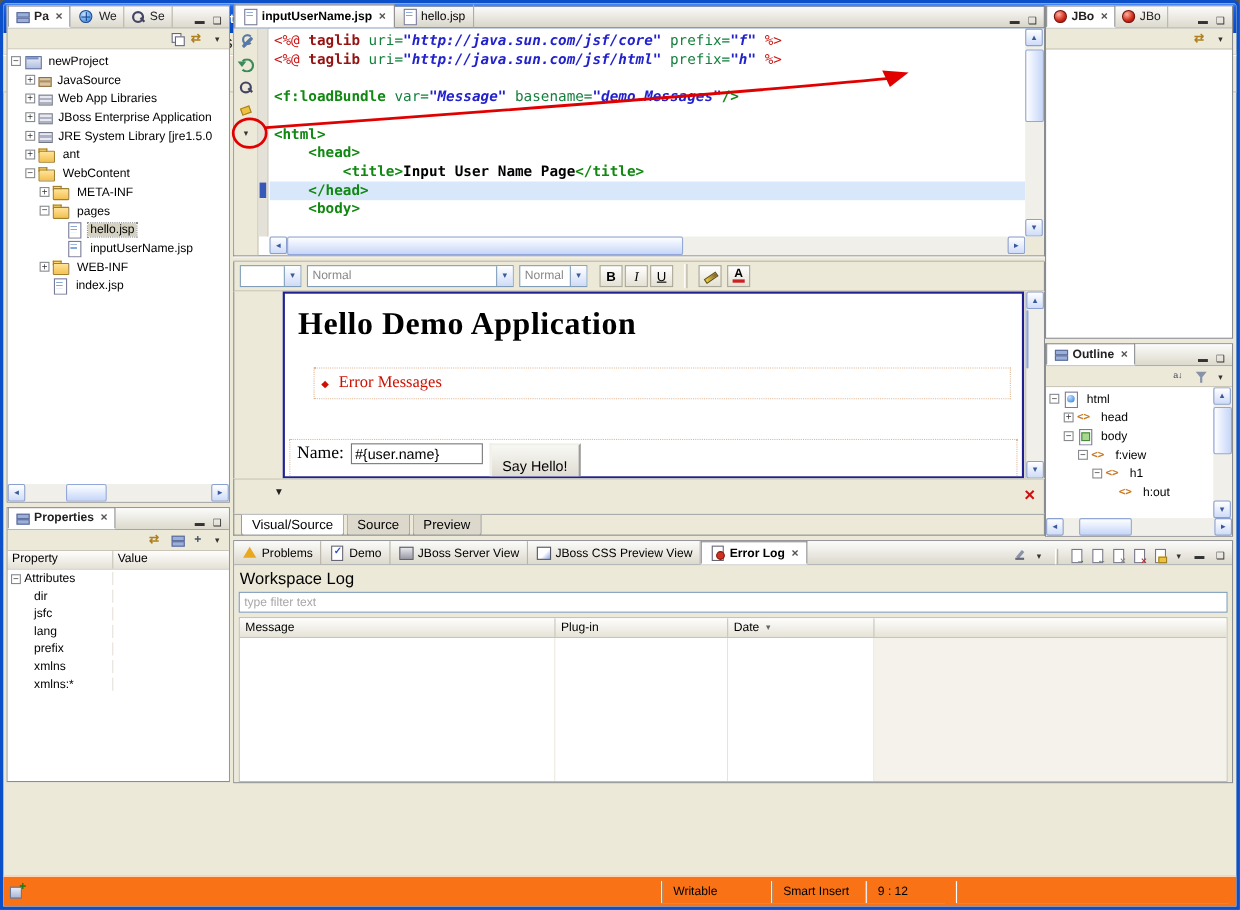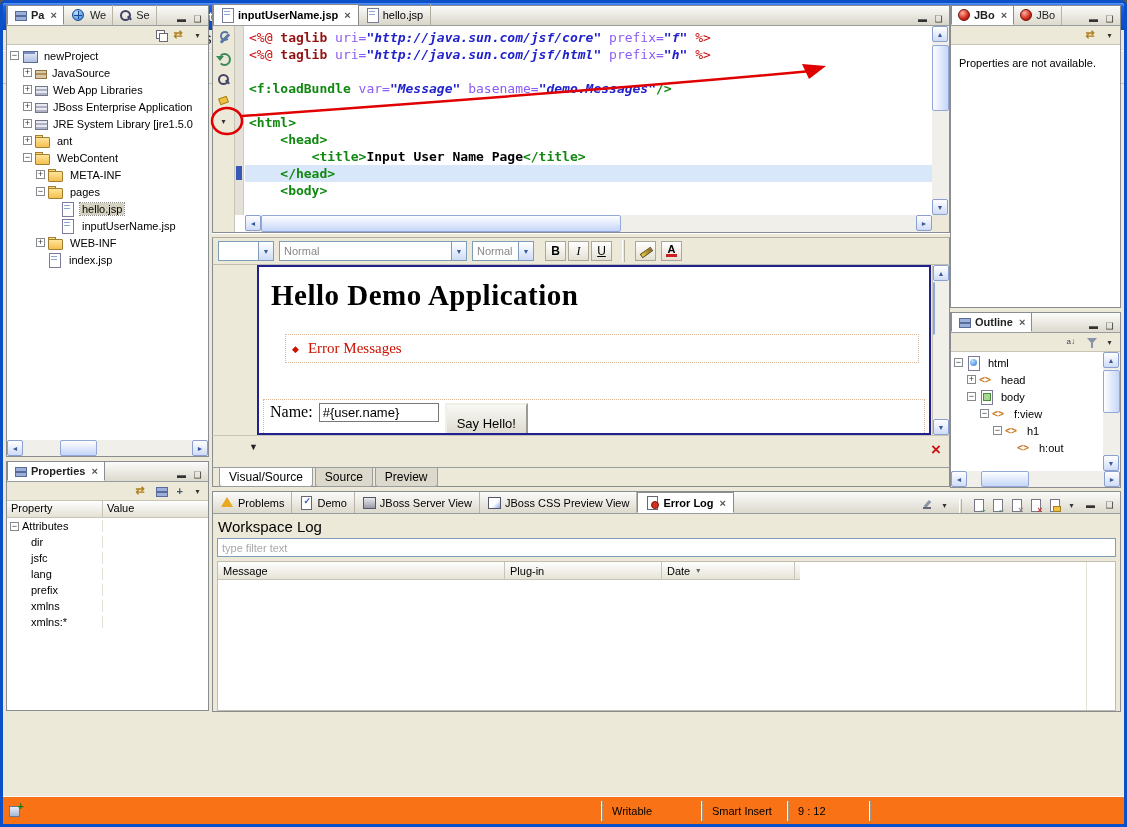--- a/index.html
+++ b/index.html
@@ -160,21 +160,21 @@
     background:repeating-linear-gradient(180deg,#88a8d8 0 1px,#fff 1px 3px);}
   .editor-body{position:relative;height:207px;border:1px solid #8a8d90;border-top:none;background:#fff;flex:none;}
   .estrip{position:absolute;left:0;top:0;bottom:0;width:22px;background:#ece9d8;border-right:1px solid #c8c5b8;
     display:flex;flex-direction:column;align-items:center;padding-top:4px;gap:6px;}
   .emargin{position:absolute;left:22px;top:0;bottom:17px;width:9px;background:#e4e2d8;border-right:1px solid #d0cdc0;}
   .change-marker{position:absolute;left:1px;width:6px;height:14px;background:#3858b8;}
   .code{position:absolute;left:32px;right:17px;top:0;bottom:17px;overflow:hidden;background:#fff;
     font:13px/17px "DejaVu Sans Mono",monospace;white-space:pre;padding:3px 4px 0 4px;}
   .cl{height:17px;}
   .cl.hl{background:#d8e8fa;margin:0 -4px;padding:0 4px;}
-  .c-d{color:#cc1111;}.c-k{color:#941212;font-weight:bold;}.c-a{color:#8b5cf6;}
+  .c-d{color:#cc1111;}.c-k{color:#941212;font-weight:bold;}.c-a{color:#15803d;}
   .c-s{color:#2222cc;font-style:italic;font-weight:bold;}
   .c-t{color:#118811;font-weight:bold;}.c-x{color:#000;font-weight:bold;}.c-p{color:#000;}
   
   .sb-v{position:absolute;right:0;top:0;bottom:17px;width:17px;background:#f0efe9;display:flex;flex-direction:column;}
   .sb-h{position:absolute;left:32px;right:17px;bottom:0;height:17px;background:#f0efe9;display:flex;}
   .sb-btn{flex:none;width:16px;height:16px;background:linear-gradient(#ffffff,#cfdcf8);border:1px solid #8ba0d0;
     border-radius:2px;color:#3a5a9a;display:flex;align-items:center;justify-content:center;font-size:7px;}
   .sb-track{flex:1;position:relative;}
   .sb-thumb{position:absolute;background:linear-gradient(90deg,#fdfeff,#c6d6f9);border:1px solid #93a8d8;border-radius:2px;}
   .sb-v .sb-thumb{left:0;right:0;}
@@ -225,21 +225,21 @@
   .bti-tasks::after{content:"✓";position:absolute;left:4px;top:0;color:#2a52c8;font-size:9px;font-weight:bold;}
   .bti-server::before{content:"";position:absolute;left:1px;top:1px;width:11px;height:10px;background:linear-gradient(#e8e8ec,#9a9aa8);border:1px solid #556;}
   .bti-csspreview::before{content:"";position:absolute;left:1px;top:1px;width:11px;height:10px;background:linear-gradient(135deg,#fff 55%,#88a8e8);border:1px solid #556;}
   .bti-errorlog::before{content:"";position:absolute;left:2px;top:0;width:9px;height:12px;background:#fff;border:1px solid #667;}
   .bti-errorlog::after{content:"";position:absolute;right:0;bottom:0;width:6px;height:6px;border-radius:50%;background:#d03020;border:1px solid #801808;}
   .bp-content{flex:1;display:flex;flex-direction:column;background:#ece9d8;padding:2px 4px 0 4px;overflow:hidden;}
   .ws-log{font-size:15px;padding:2px 1px 3px 1px;flex:none;}
   .filter-input{height:19px;border:1px solid #7f9db9;font-size:11px;padding:0 4px;flex:none;width:100%;
     font-family:"Liberation Sans",sans-serif;}
   .filter-input::placeholder{color:#a8a8a8;}
-  .log-table{flex:1;display:flex;margin-top:4px;border:1px solid #c0bdb0;background:#fff;overflow:hidden;}
+  .log-table{flex:1;display:flex;flex-direction:column;margin-top:4px;border:1px solid #c0bdb0;background:#fff;overflow:hidden;}
   .lth{height:18px;display:flex;background:linear-gradient(#fefefe,#e6e3d6);border-bottom:1px solid #c8c5b8;flex:none;}
   .hcell{display:flex;align-items:center;padding-left:5px;font-size:11px;border-right:1px solid #c8c5b8;gap:6px;}
   .col0{width:287px;}.col1{width:157px;}.col2{width:133px;}
   .hcell.fill{flex:1;border-right:none;}
   .sort{font-size:8px;color:#666;}
   .ltb{flex:1;display:flex;}
   .bcell{border-right:1px solid #e4e2d6;background:#fff;}
   .bcell.fill{flex:1;background:#f4f2ea;border-right:none;}
   
   .statusbar{position:absolute;left:0;right:0;bottom:0;height:28px;background:#f97316;border-top:1px solid #fff;
@@ -710,21 +710,20 @@
           <span class="mm">▬</span>
           <span class="mm">❑</span>
         </span>
       </div>
       <div class="ptools">
           <span class="mini-btn">
             <span class="mi mi-link-editor"></span>
           </span>
           <span class="dd sm">▾</span>
         </div>
-      <div class="rmsg">Properties are not available.</div>
     </div>
 
     <div class="panel" style="left:947px;top:309px;width:171px;height:176px;">
       <div class="panel-tabs">
         <span class="ptab active">
           <span class="mi mi-show-categories"></span>
           <span>Outline</span>
           <span class="tabx">×</span>
         </span>
         <span class="minmax">

